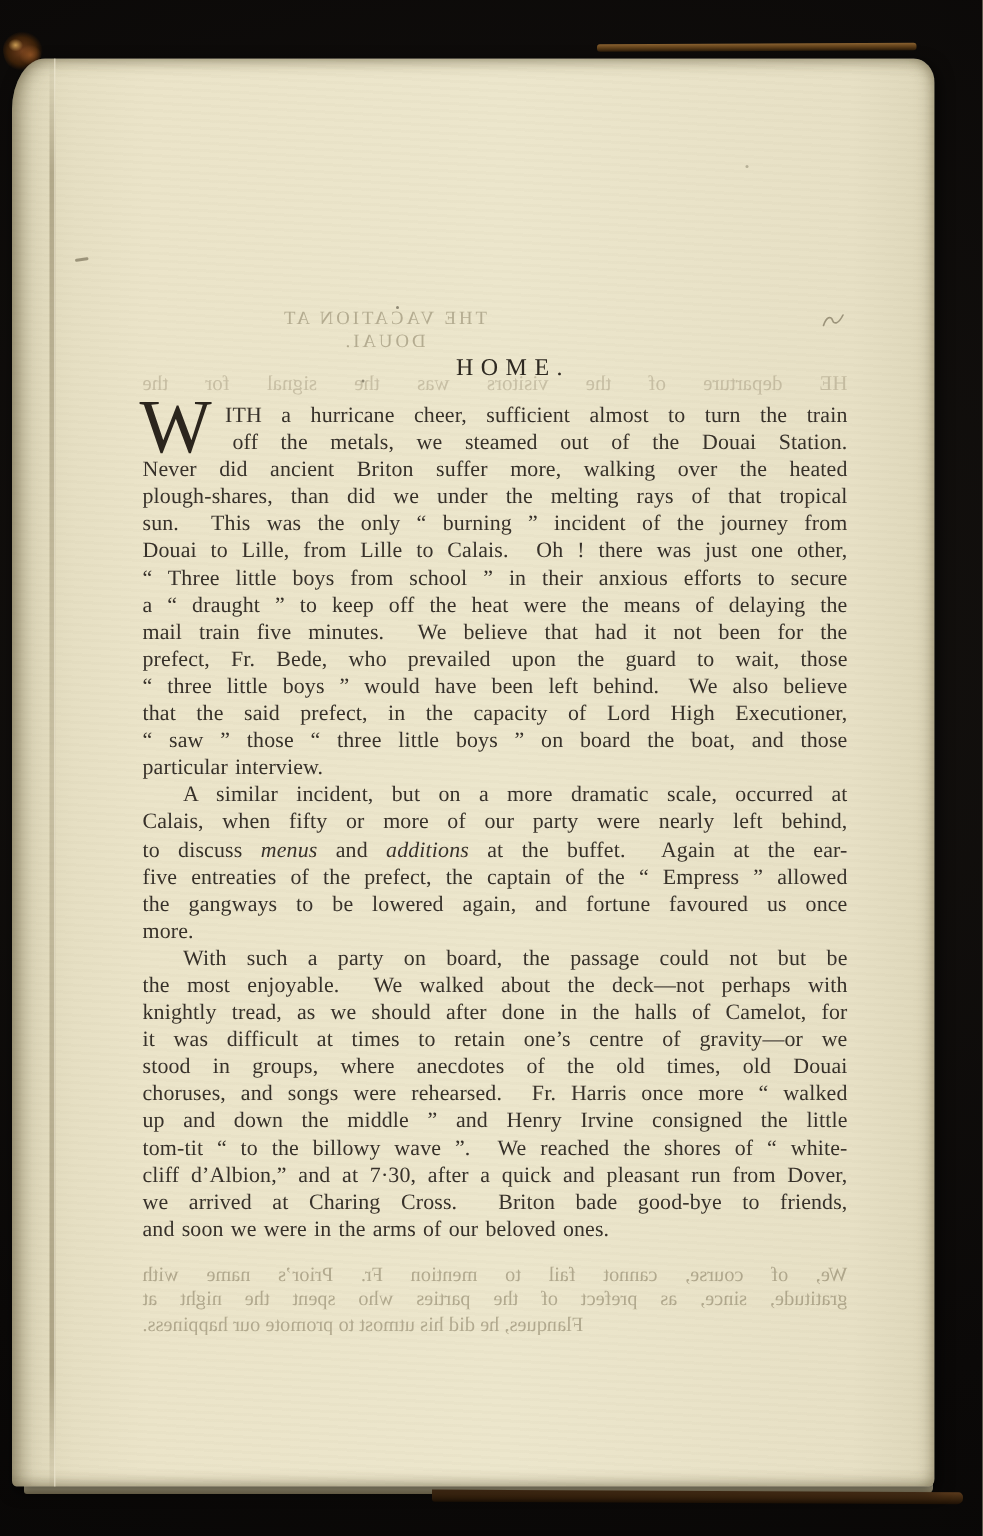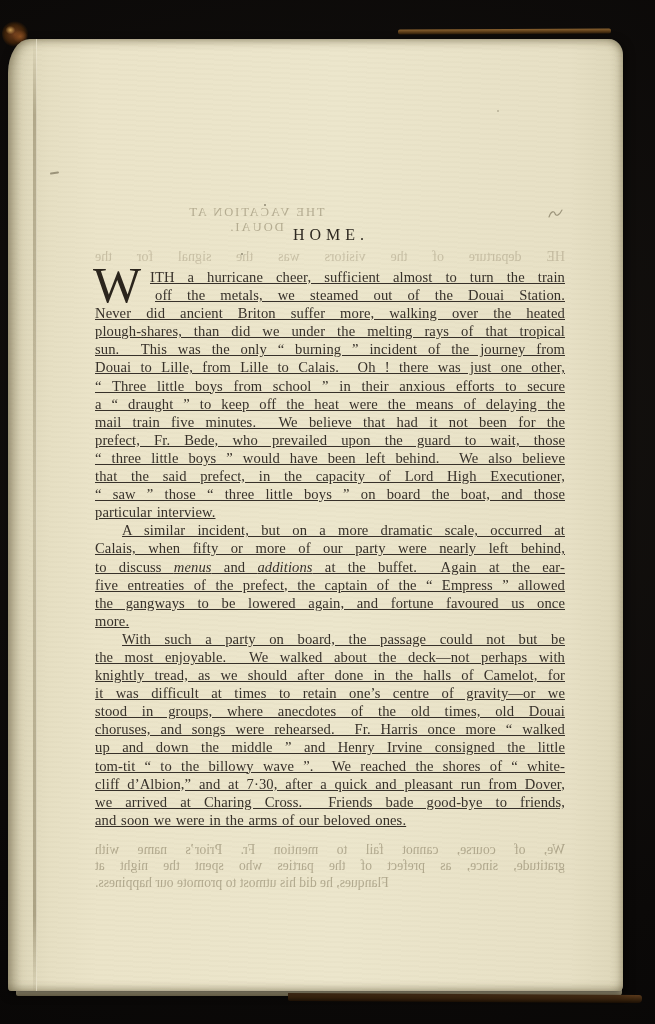--- a/index.html
+++ b/index.html
@@ -55,33 +55,33 @@
       inset 0 7px 10px -6px rgba(110,100,70,0.55),
       inset 0 -6px 9px -5px rgba(110,100,70,0.5),
       2px 3px 10px rgba(0,0,0,0.65);
   }
   .crease{
     position:absolute;left:25px;top:0;width:3px;height:100%;
     background:linear-gradient(180deg, rgba(120,108,76,0.0) 0%, rgba(120,108,76,0.45) 8%, rgba(120,108,76,0.25) 50%, rgba(120,108,76,0.5) 92%, rgba(120,108,76,0.05) 100%);
     border-right:1px solid rgba(245,240,220,0.55);
   }
   .heading{
-    position:absolute;left:87px;top:186px;width:470px;margin:1px;
+    position:absolute;left:87px;top:186px;width:470px;margin:12px;
     font-size:16px;font-weight:normal;letter-spacing:5px;text-align:center;
     color:#2e2921;
   }
   .body-text{
     position:absolute;left:87px;top:229px;width:470px;
     font-size:14.6px;line-height:18.1px;color:var(--ink);
     word-spacing:1px;letter-spacing:0.1px;
   }
   .para{position:relative;}
   .line{
     height:18.1px;overflow:hidden;white-space:pre-wrap;
-    text-align:justify;text-align-last:justify;text-decoration:underline;
+    text-align:justify;text-align-last:justify;
   }
   .line.last{text-align:left;text-align-last:left;}
   .line.indent{text-indent:27px;}
   .line.dc1{text-indent:55px;}
   .line.dc2{text-indent:60px;}
   .dropcap{
     position:absolute;left:-2px;top:-4px;
     font-size:51px;line-height:42px;color:#2b251d;letter-spacing:0;
   }
   
@@ -164,21 +164,21 @@
         <div class="para">
           <div class="line indent">With such a party on board, the passage could not but be</div>
           <div class="line">the most enjoyable.  We walked about the deck—not perhaps with</div>
           <div class="line">knightly tread, as we should after done in the halls of Camelot, for</div>
           <div class="line">it was difficult at times to retain one’s centre of gravity—or we</div>
           <div class="line">stood in groups, where anecdotes of the old times, old Douai</div>
           <div class="line">choruses, and songs were rehearsed.  Fr. Harris once more “ walked</div>
           <div class="line">up and down the middle ” and Henry Irvine consigned the little</div>
           <div class="line">tom-tit “ to the billowy wave ”.  We reached the shores of “ white-</div>
           <div class="line">cliff d’Albion,” and at 7·30, after a quick and pleasant run from Dover,</div>
-          <div class="line">we arrived at Charing Cross.  Friends bade good-bye to friends,</div>
+          <div class="line">we arrived at Charing Cross.  Briton bade good-bye to friends,</div>
           <div class="line last">and soon we were in the arms of our beloved ones.</div>
         </div>
       </div>
 
     <div class="ghost ghost-bottom">
         <div class="gline">We, of course, cannot fail to mention Fr. Prior’s name with</div>
         <div class="gline">gratitude, since, as prefect of the parties who spent the night at</div>
         <div class="gline glast">Flanques, he did his utmost to promote our happiness.</div>
       </div>
 

